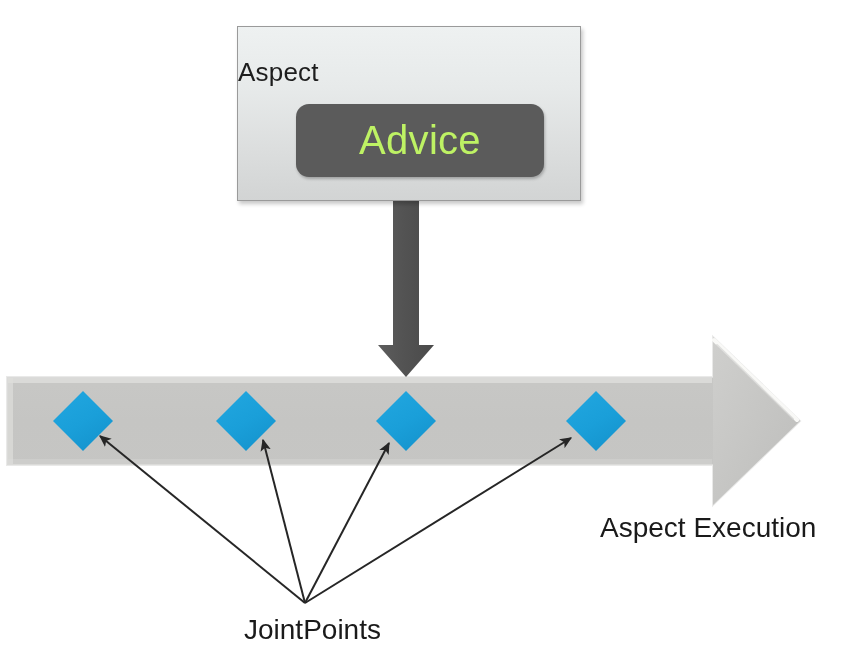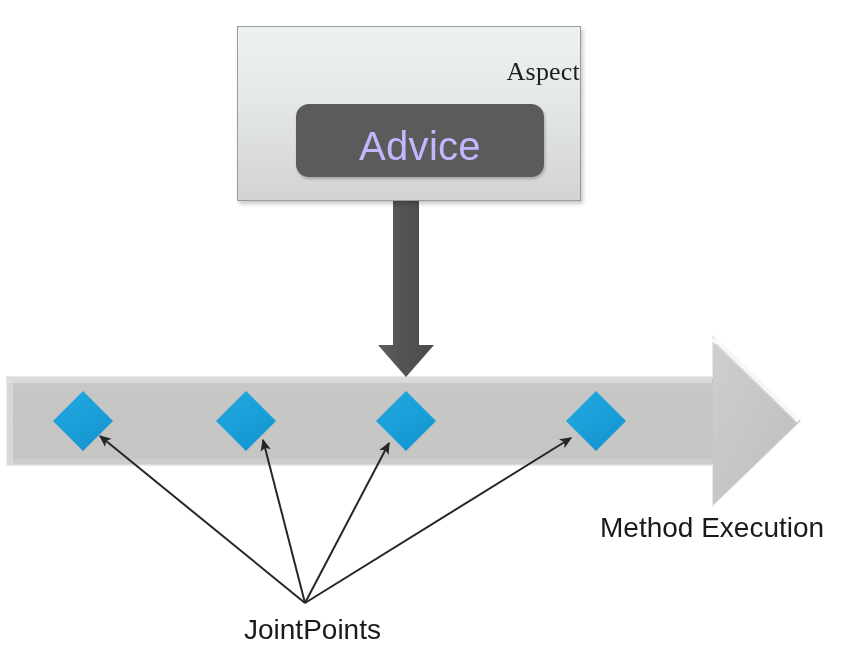--- a/index.html
+++ b/index.html
@@ -33,24 +33,24 @@
     box-sizing: border-box;
     border: 1px solid #9a9a9a;
     background: linear-gradient(to bottom, #eef1f1 0%, #e7eaea 35%, #dcdede 70%, #d2d4d4 100%);
     box-shadow: 2px 3px 4px rgba(0,0,0,0.22);
   }
   .aspect-title {
     position: absolute;
     left: 0;
     top: 30px;
     width: 100%;
-    text-align: right;
+    text-align: left;
     font-size: 26px;
     color: #1d1d1d;
-    font-family: Liberation Serif, serif;
+    font-family: Liberation Sans, sans-serif;
     letter-spacing: 0.2px;
   }
   .advice-box {
     position: absolute;
     left: 58px;
     top: 77px;
     width: 248px;
     height: 73px;
     box-sizing: border-box;
     background: #5b5b5b;
@@ -60,24 +60,23 @@
   .advice-label {
     position: absolute;
     left: 0;
     top: 0;
     width: 100%;
     height: 100%;
     display: flex;
     align-items: center;
     justify-content: center;
     font-size: 40px;
-    color: #c4b5fd;
+    color: #bef264;
     font-family: "Liberation Sans", sans-serif;
     letter-spacing: 0.3px;
-    margin-top: 6px;
   }
   .label-text {
     position: absolute;
     color: #1a1a1a;
     font-family: "Liberation Sans", sans-serif;
     white-space: nowrap;
   }
   #method-execution-label {
     left: 600px;
     top: 512px;
@@ -159,17 +158,17 @@
     </g>
   </svg>
 
   <div class="aspect-box">
     <div class="aspect-title">Aspect</div>
     <div class="advice-box">
       <div class="advice-label">Advice</div>
     </div>
   </div>
 
-  <div class="label-text" id="method-execution-label">Method Execution</div>
+  <div class="label-text" id="method-execution-label">Aspect Execution</div>
 
   <div class="label-text" id="jointpoints-label">JointPoints</div>
 
 </div>
 
 </body></html>

